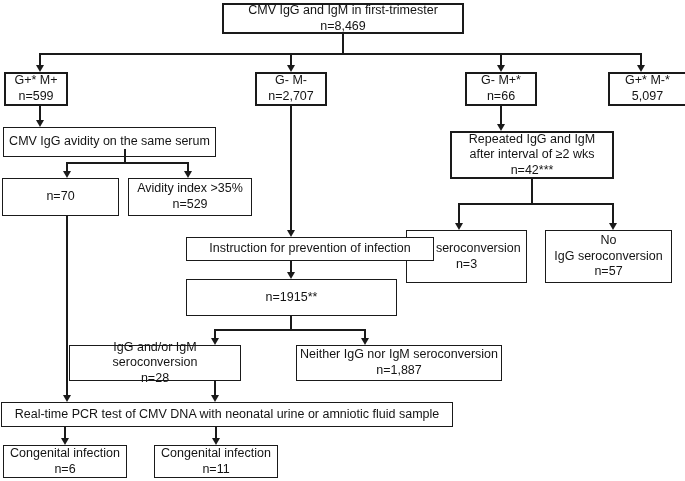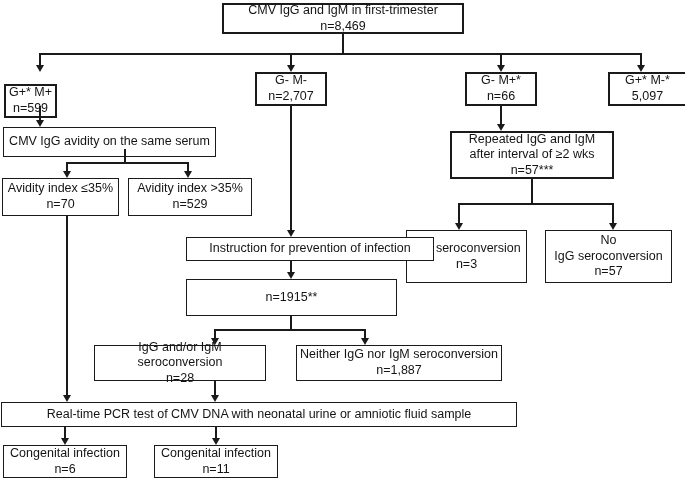--- a/index.html
+++ b/index.html
@@ -40,21 +40,21 @@
 </head>
 <body>
 
 <div id="canvas">
 
   <div class="box b2" style="left:222px;top:3px;width:242px;height:31px">
     <div>CMV IgG and IgM in first-trimester</div>
     <div>n=8,469</div>
   </div>
 
-  <div class="box b2" style="left:4px;top:84px;width:53px;height:34px">
+  <div class="box b2" style="left:4px;top:72px;width:64px;height:34px">
     <div>G+* M+</div>
     <div>n=599</div>
   </div>
 
   <div class="box b2" style="left:255px;top:72px;width:72px;height:34px">
     <div>G- M-</div>
     <div>n=2,707</div>
   </div>
 
   <div class="box b2" style="left:465px;top:72px;width:72px;height:34px">
@@ -65,33 +65,32 @@
   <div class="box b2" style="left:608px;top:72px;width:79px;height:34px">
     <div>G+* M-*</div>
     <div>5,097</div>
   </div>
 
   <div class="box" style="left:3px;top:127px;width:213px;height:30px">
     <div>CMV IgG avidity on the same serum</div>
   </div>
 
   <div class="box" style="left:2px;top:178px;width:117px;height:38px">
-    <div>Avidity index ≤35%</div>
     <div>n=70</div>
   </div>
 
   <div class="box" style="left:128px;top:178px;width:124px;height:38px">
     <div>Avidity index &gt;35%</div>
     <div>n=529</div>
   </div>
 
   <div class="box b2" style="left:450px;top:131px;width:164px;height:48px">
     <div>Repeated IgG and IgM</div>
     <div>after interval of ≥2 wks</div>
-    <div>n=57***</div>
+    <div>n=42***</div>
   </div>
 
   <div class="box" style="left:406px;top:230px;width:121px;height:53px">
     <div>IgG seroconversion</div>
     <div>n=3</div>
   </div>
 
   <div class="box" style="left:545px;top:230px;width:127px;height:53px">
     <div>No</div>
     <div>IgG seroconversion</div>
@@ -99,31 +98,31 @@
   </div>
 
   <div class="box" style="left:186px;top:237px;width:248px;height:24px">
     <div>Instruction for prevention of infection</div>
   </div>
 
   <div class="box" style="left:186px;top:279px;width:211px;height:37px">
     <div>n=1915**</div>
   </div>
 
-  <div class="box" style="left:94px;top:345px;width:172px;height:36px">
+  <div class="box" style="left:69px;top:345px;width:172px;height:36px">
     <div>IgG and/or IgM seroconversion</div>
     <div>n=28</div>
   </div>
 
   <div class="box" style="left:296px;top:345px;width:206px;height:36px">
     <div>Neither IgG nor IgM seroconversion</div>
     <div>n=1,887</div>
   </div>
 
-  <div class="box" style="left:1px;top:402px;width:516px;height:25px">
+  <div class="box" style="left:1px;top:402px;width:452px;height:25px">
     <div>Real-time PCR test of CMV DNA with neonatal urine or amniotic fluid sample</div>
   </div>
 
   <div class="box" style="left:3px;top:445px;width:124px;height:33px">
     <div>Congenital infection</div>
     <div>n=6</div>
   </div>
 
   <div class="box" style="left:154px;top:445px;width:124px;height:33px">
     <div>Congenital infection</div>

